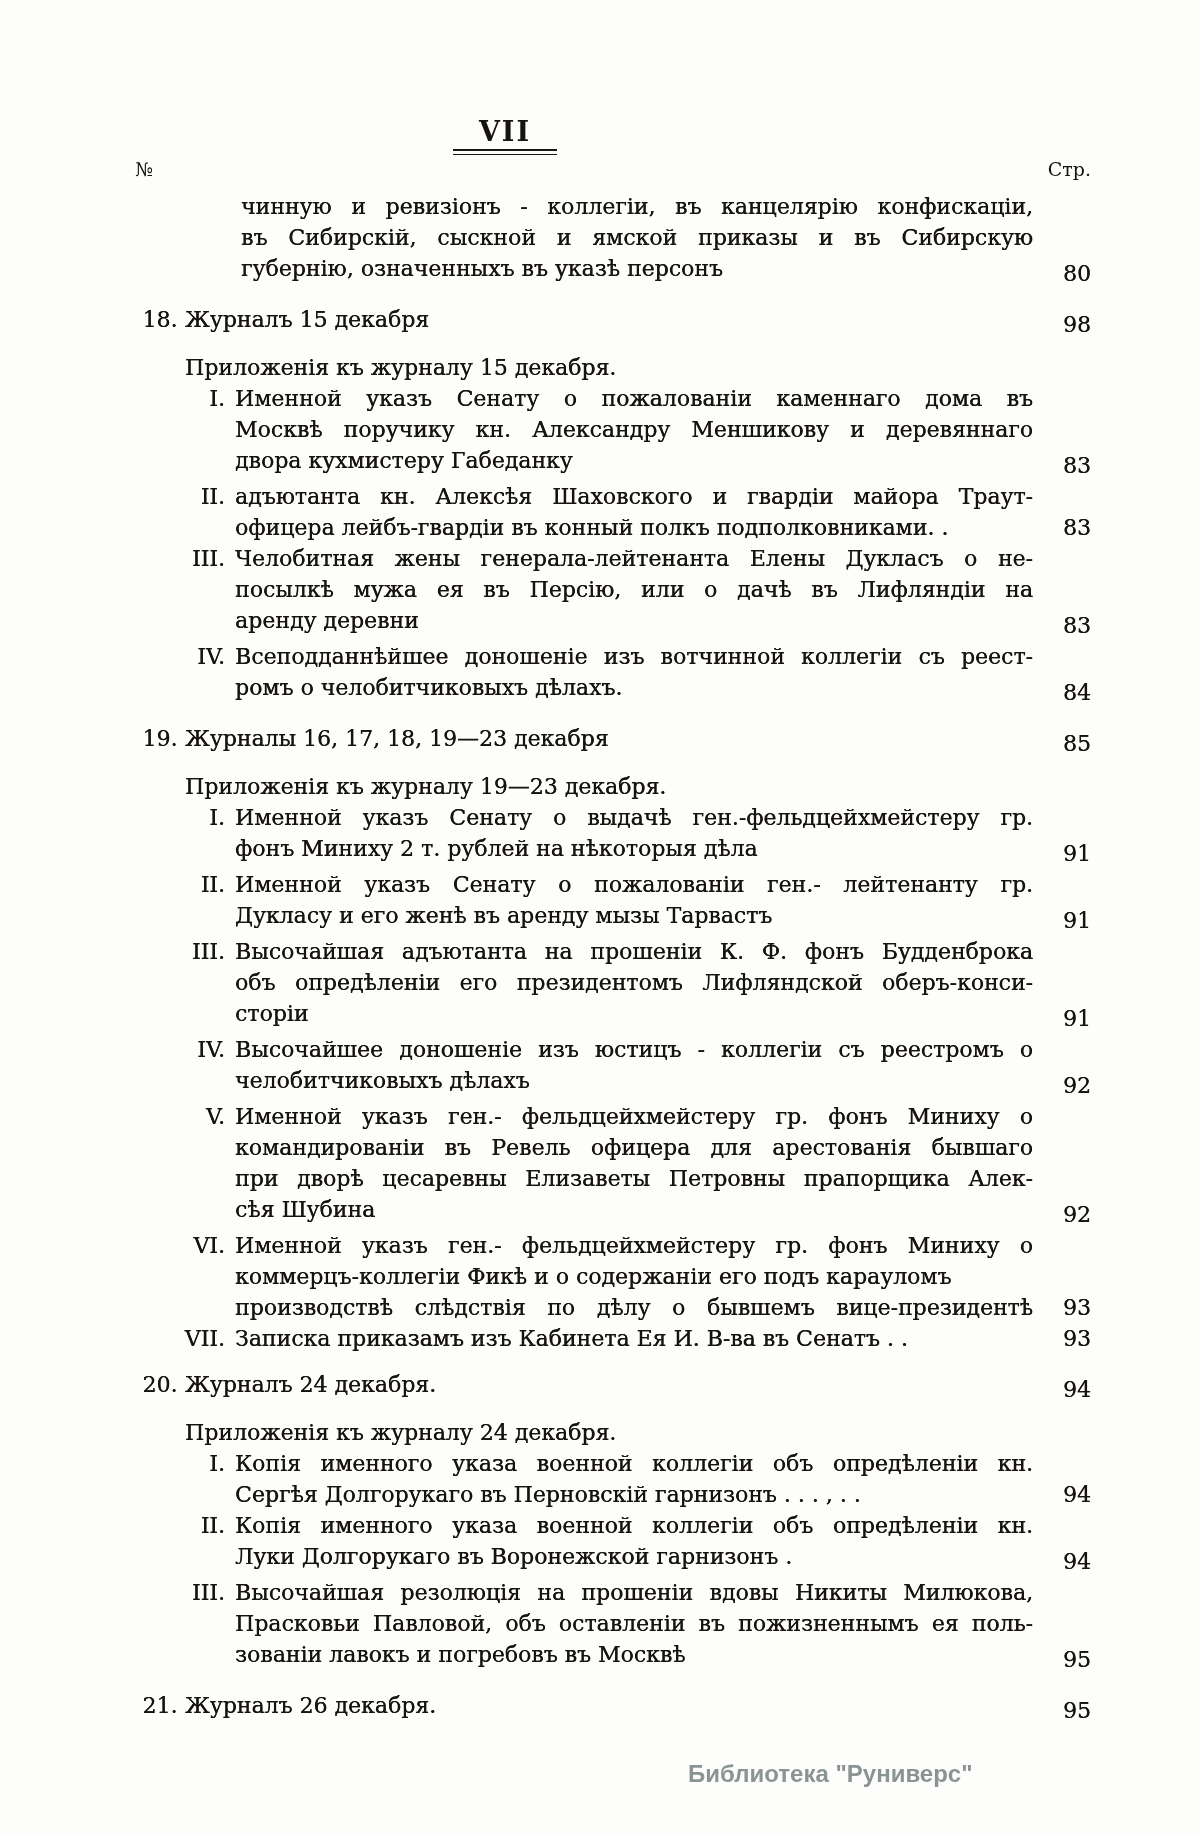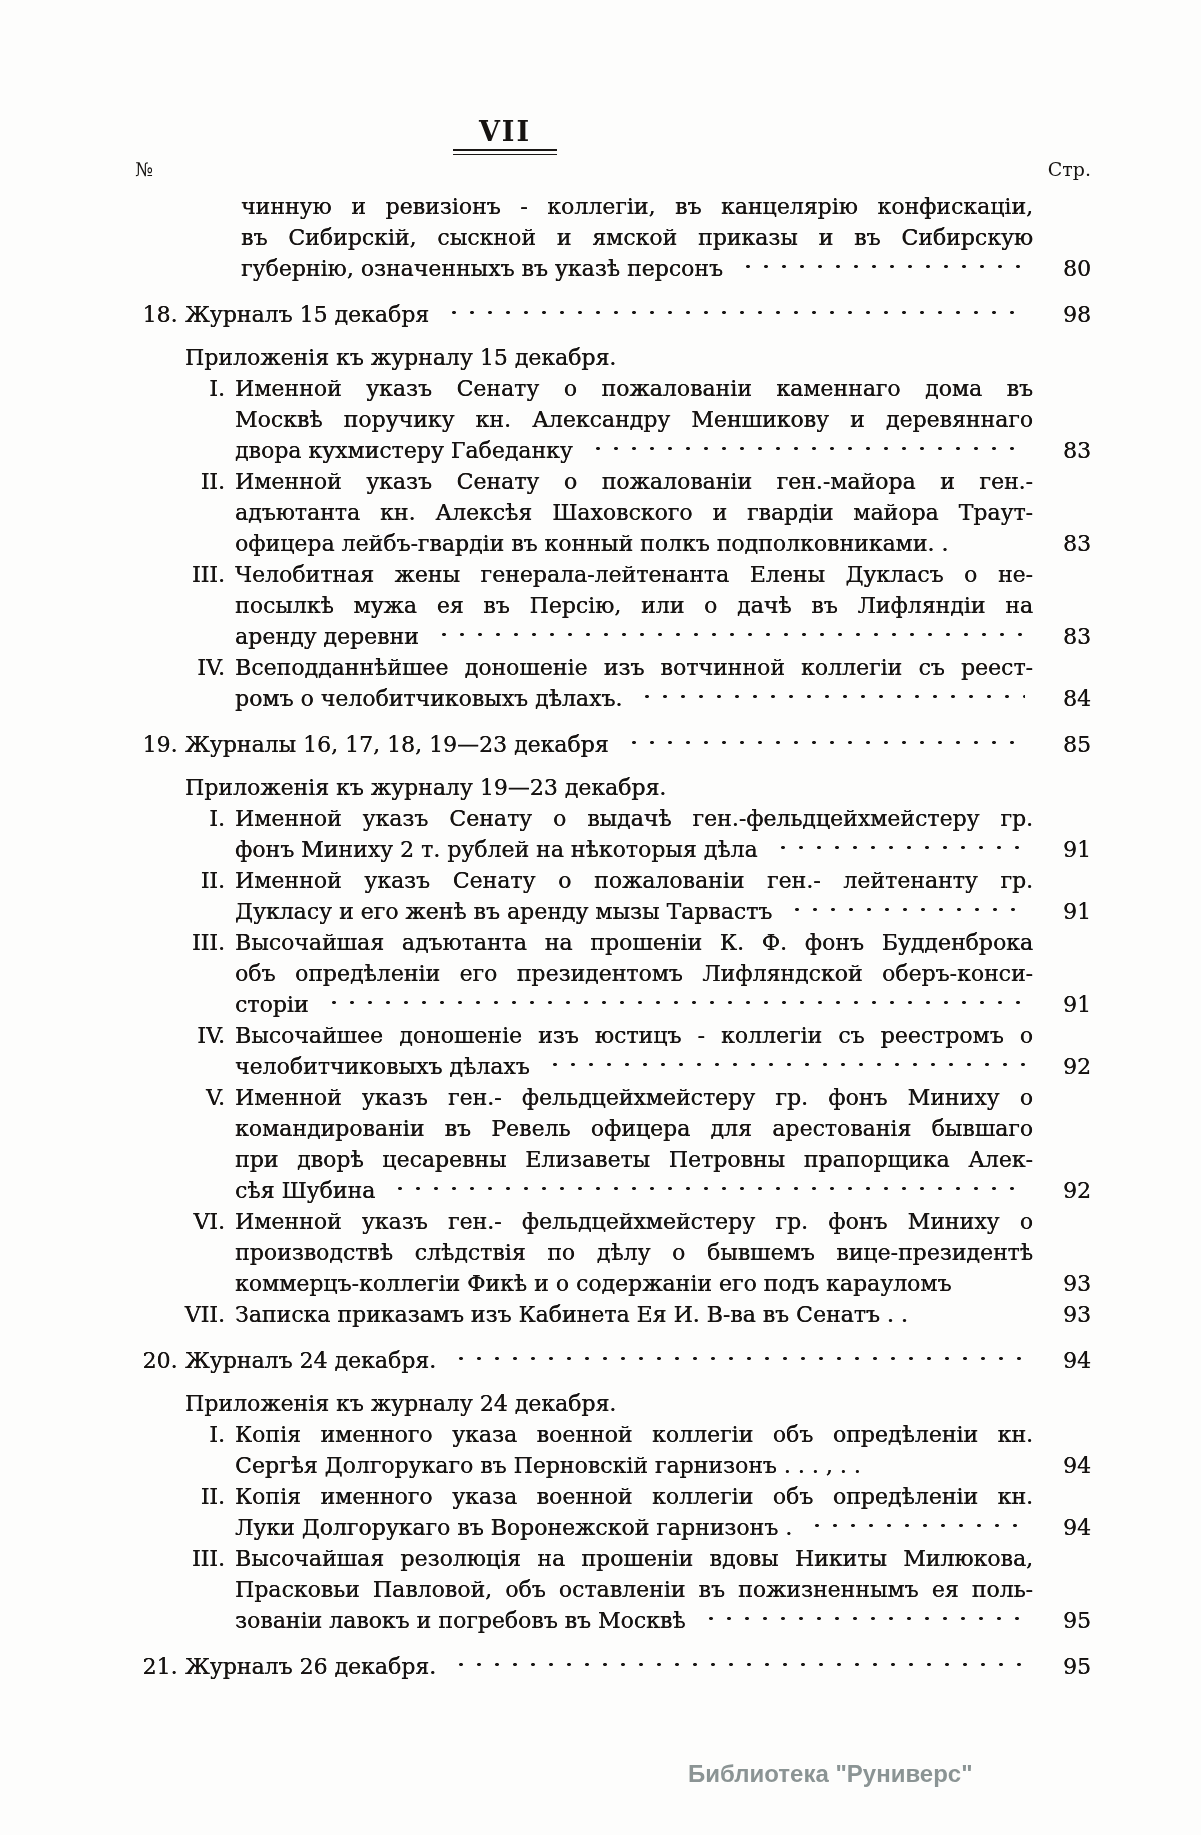--- a/index.html
+++ b/index.html
@@ -39,21 +39,21 @@
   .row { display: flex; align-items: stretch; }
   .row .num { flex: none; }
   .row.journal { margin-top: 15px; }
   .row.journal .num { width: 50px; text-align: center; }
   .row.item .num { width: 100px; text-align: right; padding-right: 10px; box-sizing: border-box; }
   .row.appendix { margin-top: 12px; }
   .row.appendix .body { margin-left: 50px; }
   .row.continuation .body { margin-left: 106px; }
   .body { flex: 1; min-width: 0; }
   .line.jfull { text-align: justify; text-align-last: justify; }
-  .line.last { display: flex; align-items: center; }
+  .line.last { display: flex; align-items: flex-start; flex-direction: column; }
   .line.last .txt { flex: none; white-space: pre-wrap; }
   .dots {
     flex: 1;
     height: 9px;
     margin: 0 8px 5px 12px;
     background-image: radial-gradient(circle, #1a1715 1.6px, rgba(0,0,0,0) 2px);
     background-size: 18px 9px;
     background-repeat: repeat-x;
     background-position: 4px center;
     min-width: 0;
@@ -132,21 +132,20 @@
           <div class="line last">
             <span class="txt">двора кухмистеру Габеданку</span>
             <span class="dots"></span>
           </div>
         </div>
         <div class="pg">83</div>
       </div>
       <div class="row item">
         <div class="num">II.</div>
         <div class="body">
-          <div class="line jfull"><span class="txt">Именной указъ Сенату о пожалованіи ген.-майора и ген.-</span></div>
           <div class="line jfull"><span class="txt">адъютанта кн. Алексѣя Шаховского и гвардіи майора Траут-</span></div>
           <div class="line last">
             <span class="txt">офицера лейбъ-гвардіи въ конный полкъ подполковниками. .</span>
           </div>
         </div>
         <div class="pg">83</div>
       </div>
       <div class="row item">
         <div class="num">III.</div>
         <div class="body">
@@ -243,24 +242,24 @@
             <span class="txt">сѣя Шубина</span>
             <span class="dots"></span>
           </div>
         </div>
         <div class="pg">92</div>
       </div>
       <div class="row item">
         <div class="num">VI.</div>
         <div class="body">
           <div class="line jfull"><span class="txt">Именной указъ ген.- фельдцейхмейстеру гр. фонъ Миниху о</span></div>
+          <div class="line last">
+            <span class="txt">коммерцъ-коллегіи Фикѣ и о содержаніи его подъ карауломъ</span>
+          </div>
           <div class="line jfull"><span class="txt">производствѣ слѣдствія по дѣлу о бывшемъ вице-президентѣ</span></div>
-          <div class="line last">
-            <span class="txt">коммерцъ-коллегіи Фикѣ и о содержаніи его подъ карауломъ</span>
-          </div>
         </div>
         <div class="pg">93</div>
       </div>
       <div class="row item">
         <div class="num">VII.</div>
         <div class="body">
           <div class="line last">
             <span class="txt">Записка приказамъ изъ Кабинета Ея И. В-ва въ Сенатъ . .</span>
           </div>
         </div>

